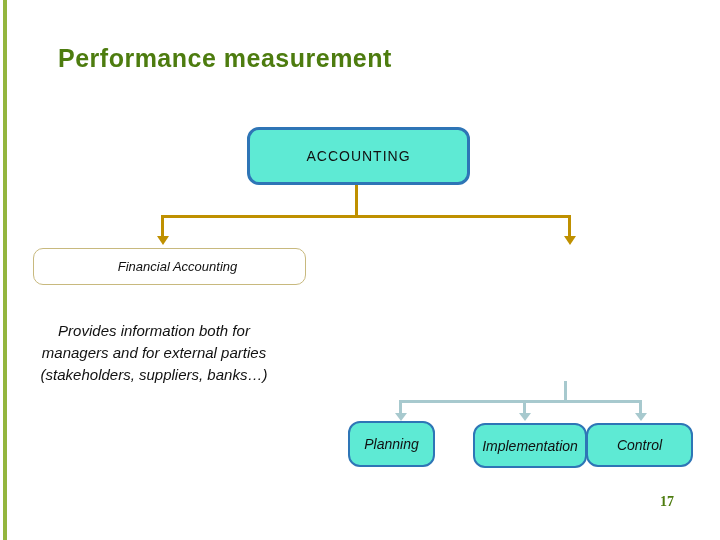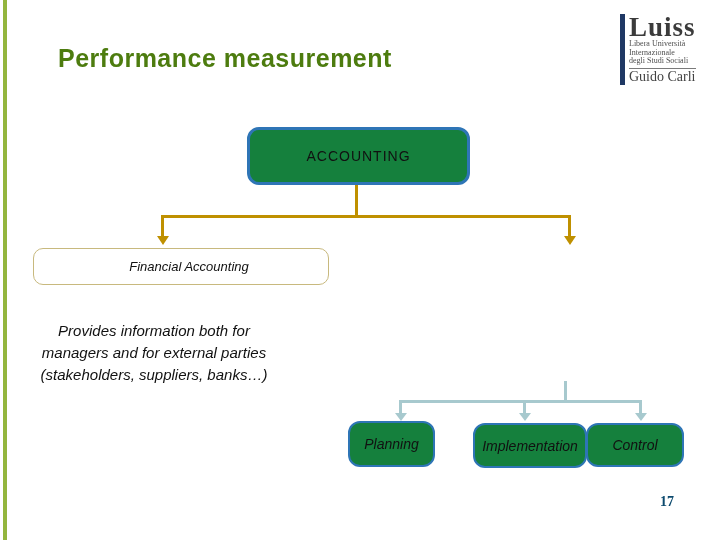--- a/index.html
+++ b/index.html
@@ -15,76 +15,69 @@
   
   .logo{position:absolute;left:620px;top:14px;width:92px;display:flex;}
   .logo-bar{width:5px;background:#1f3864;margin-right:4px;}
   .logo-text{font-family:"Liberation Serif",serif;color:#3b3b3b;}
   .logo-name{font-size:27px;font-weight:bold;line-height:26px;letter-spacing:1px;}
   .logo-sub{font-size:8px;line-height:8.5px;color:#4f4f4f;white-space:nowrap;}
   .logo-guido{font-size:14px;line-height:16px;margin-top:2px;border-top:1px solid #7a7a7a;color:#434343;white-space:nowrap;}
   
   .blue-box{
     position:absolute;box-sizing:border-box;border:3px solid #2e75b6;border-radius:12px;
-    background:#15803d;display:flex;align-items:center;justify-content:center;
+    background:#5eead4;display:flex;align-items:center;justify-content:center;
     color:#111;
   }
   .khaki-box{
     position:absolute;box-sizing:border-box;border:1.5px solid #c8b97e;border-radius:10px;
     background:#ffffff;display:flex;align-items:center;justify-content:center;
     font-style:italic;font-size:13px;color:#111;
   }
   .root-box{left:247px;top:127px;width:223px;height:58px;font-size:14px;letter-spacing:1px;}
-  .fin-box{left:33px;top:248px;width:296px;height:37px;padding-left:16px;}
+  .fin-box{left:33px;top:248px;width:273px;height:37px;padding-left:16px;}
   .mgmt-box{left:438px;top:248px;width:257px;height:37px;}
   .small-blue{border-width:2.5px;font-style:italic;font-size:14px;}
   .planning-box{left:348px;top:421px;width:87px;height:46px;}
   .impl-box{left:444px;top:423px;width:114px;height:45px;margin-left:29px;}
-  .control-box{left:586px;top:423px;width:98px;height:44px;}
+  .control-box{left:586px;top:423px;width:107px;height:44px;}
   
   .annotation{
     position:absolute;left:488px;top:136px;width:190px;text-align:center;
     font-style:italic;font-size:15px;line-height:20px;color:#111;
   }
   .para{
     position:absolute;text-align:center;font-style:italic;font-size:15px;
     line-height:22px;color:#111;
   }
   .para-left{left:30px;top:320px;width:248px;}
   .para-right{left:436px;top:316px;width:260px;}
   
   .line{position:absolute;}
   .gold{background:#bf9000;}
   .teal{background:#a7c9ce;}
   .arrow-down{position:absolute;width:0;height:0;border-left:6px solid transparent;border-right:6px solid transparent;}
   .arrow-gold{border-top:9px solid #bf9000;}
   .arrow-teal{border-top:8px solid #a7c9ce;}
   .page-num{
     position:absolute;left:660px;top:494px;font-family:"Liberation Serif",serif;
-    font-weight:bold;font-size:14px;color:#0c4a6e;
+    font-weight:bold;font-size:14px;color:#4d7c0f;
   }
 </style>
 </head>
 <body>
 
 <div class="slide">
 
   <div class="edge-line"></div>
 
   <h1 class="title">Performance measurement</h1>
 
   <div class="logo">
     <div class="logo-bar"></div>
-    <div class="logo-text">
-      <div class="logo-name">Luiss</div>
-      <div class="logo-sub">Libera Università</div>
-      <div class="logo-sub">Internazionale</div>
-      <div class="logo-sub">degli Studi Sociali</div>
-      <div class="logo-guido">Guido Carli</div>
-    </div>
   </div>
 
   <div class="blue-box root-box">ACCOUNTING</div>
 
 
   <div class="line gold" style="left:355px;top:185px;width:3px;height:32px;"></div>
   <div class="line gold" style="left:161px;top:215px;width:410px;height:3px;"></div>
   <div class="line gold" style="left:161px;top:215px;width:3px;height:21px;"></div>
   <div class="line gold" style="left:568px;top:215px;width:3px;height:21px;"></div>
   <div class="arrow-down arrow-gold" style="left:156.5px;top:236px;"></div>

